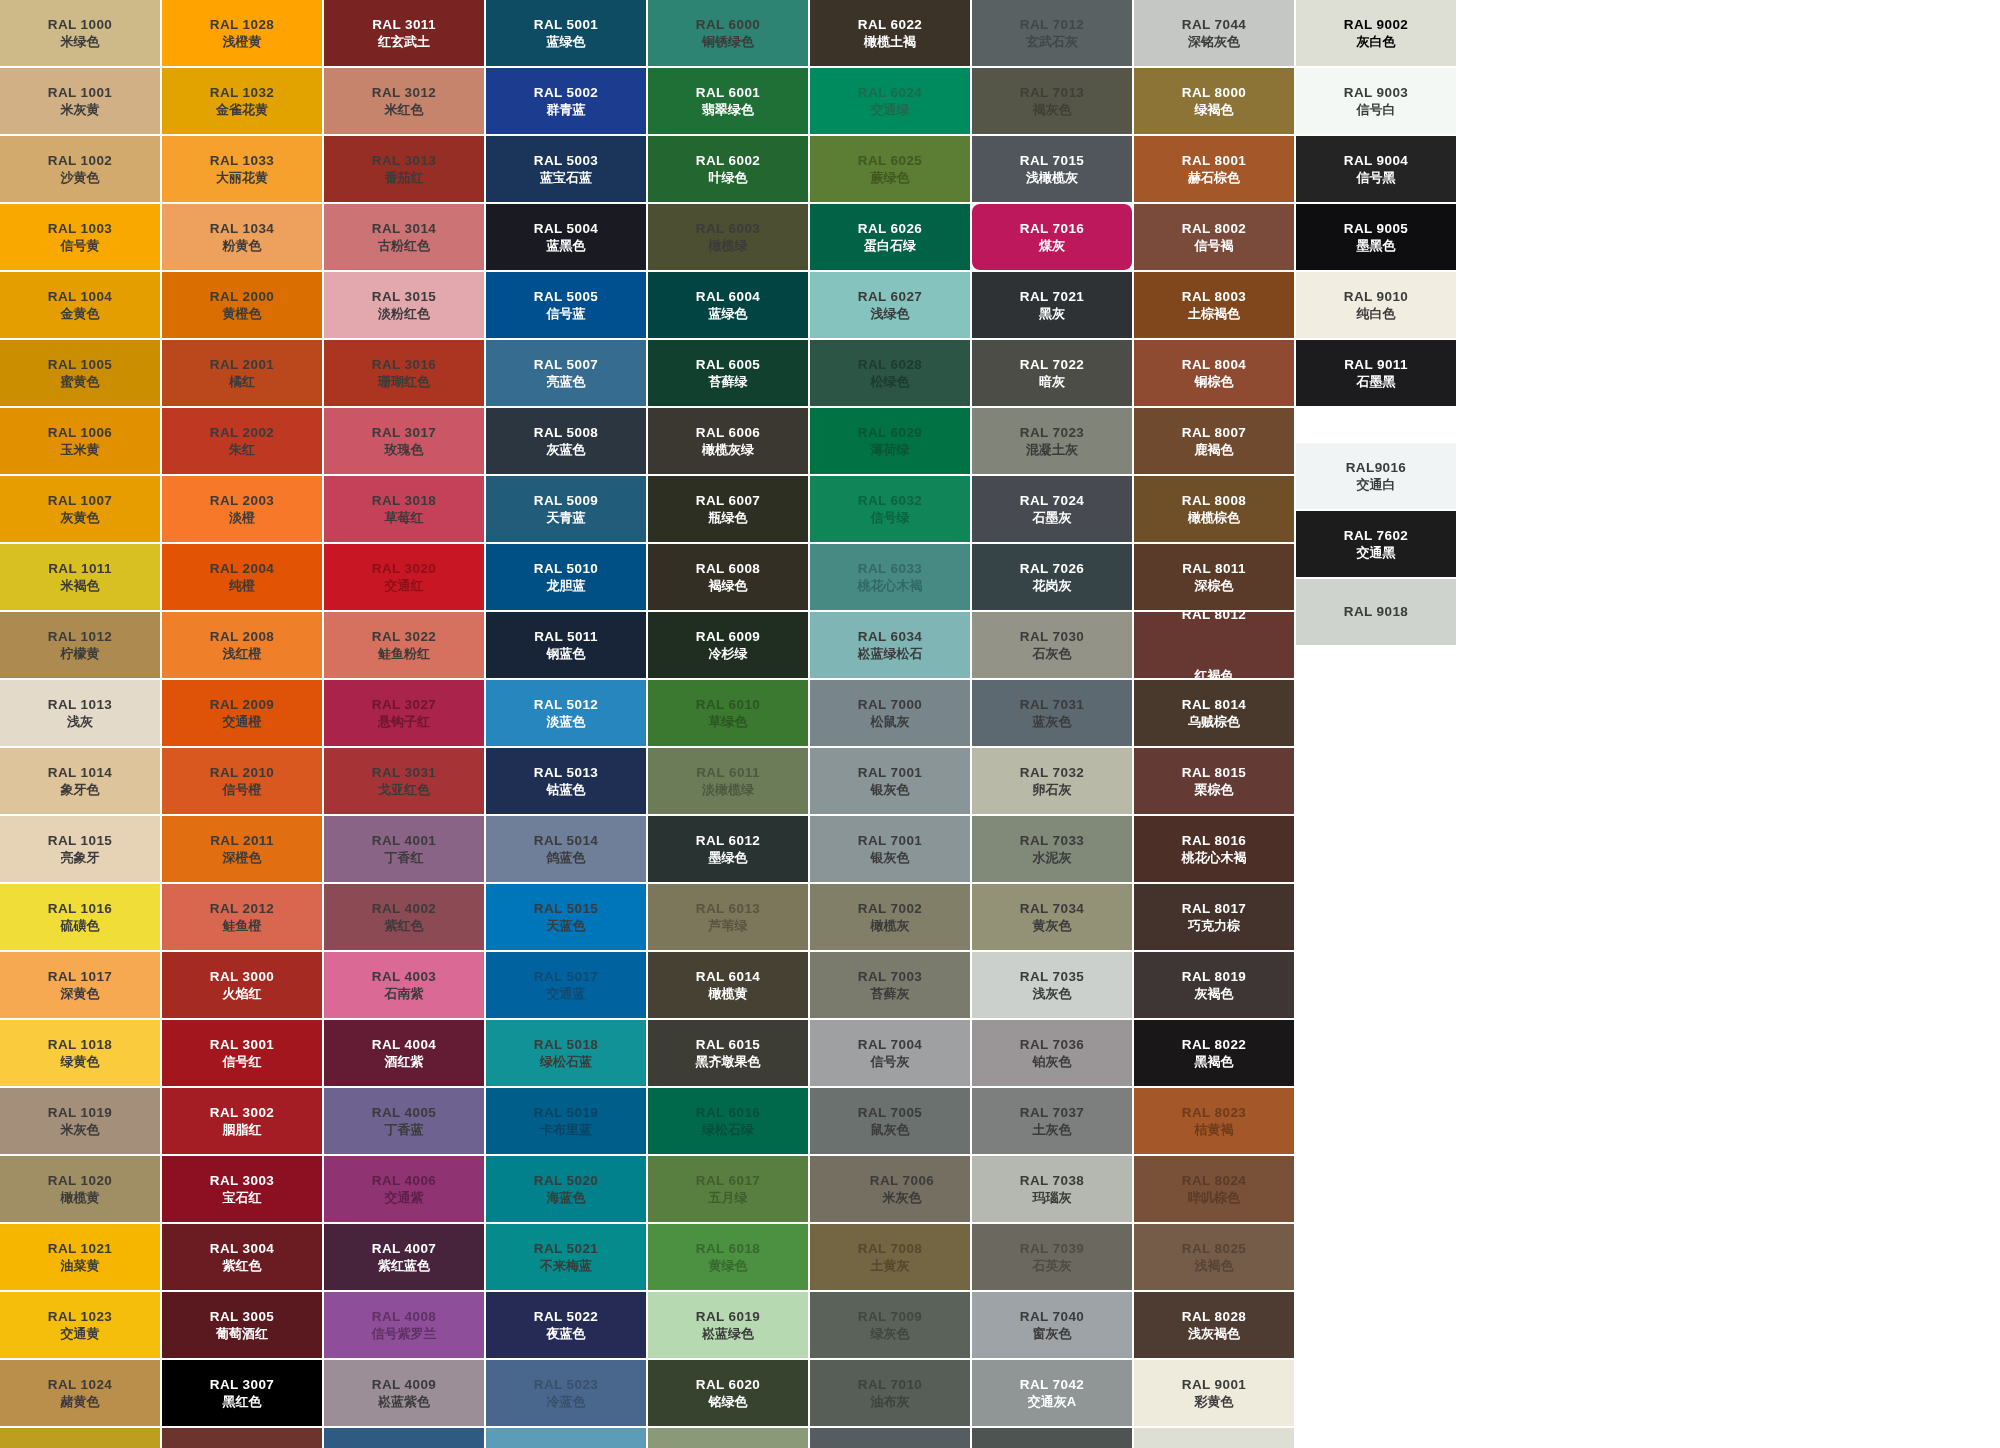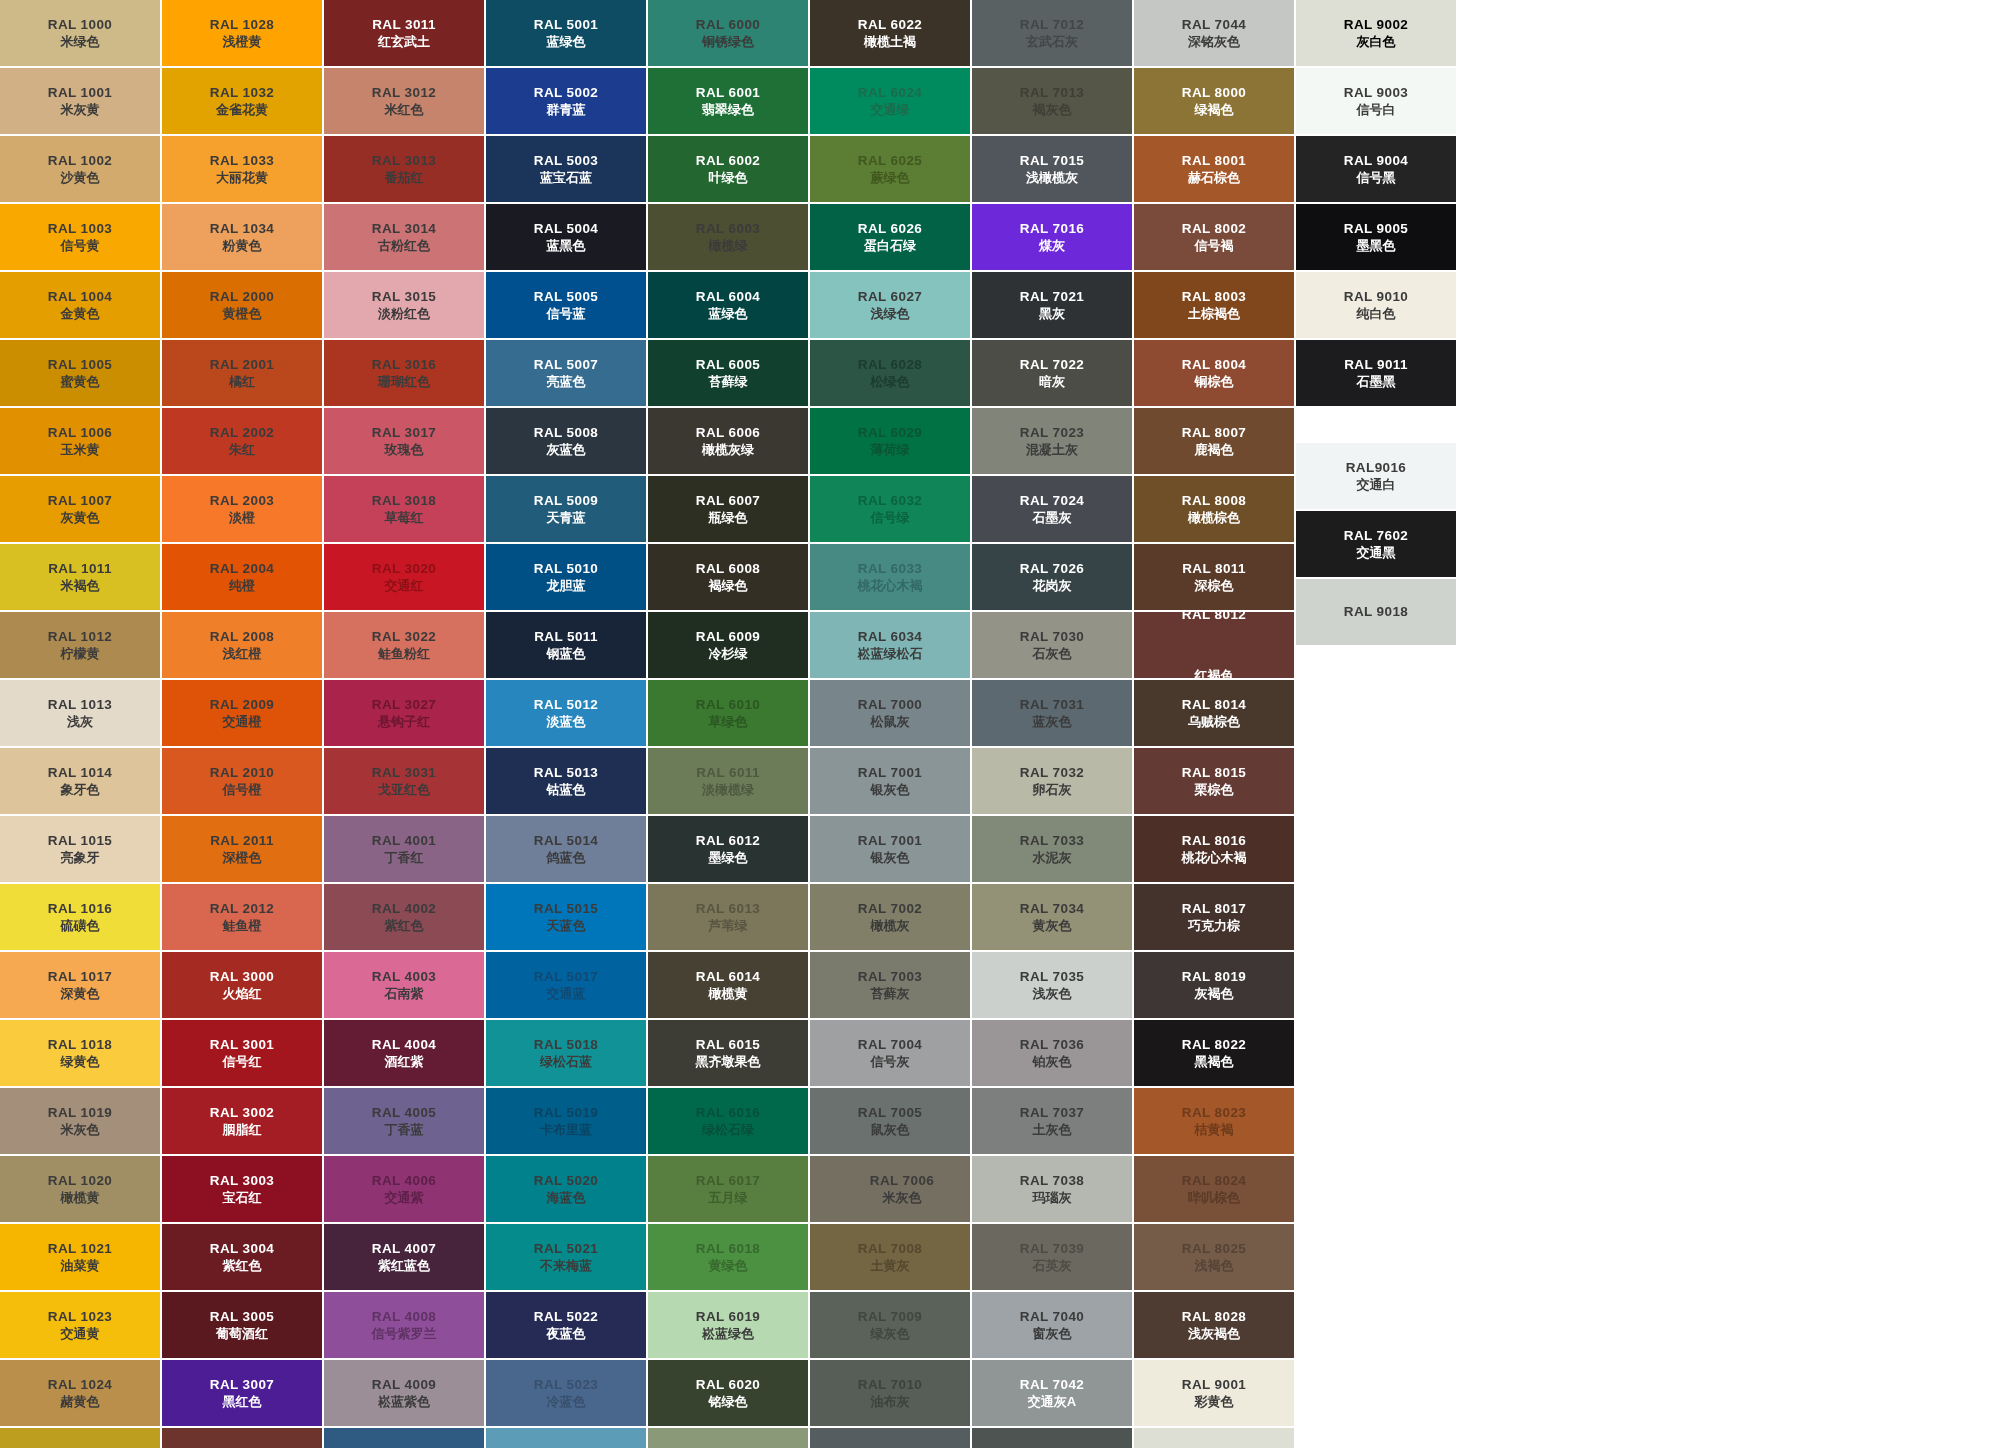--- a/index.html
+++ b/index.html
@@ -213,21 +213,21 @@
           <div class="name">宝石红</div>
         </div>
         <div class="swatch" style="background: rgb(107, 28, 35); color: rgb(255, 255, 255);">
           <div class="code">RAL 3004</div>
           <div class="name">紫红色</div>
         </div>
         <div class="swatch" style="background: rgb(89, 25, 31); color: rgb(255, 255, 255);">
           <div class="code">RAL 3005</div>
           <div class="name">葡萄酒红</div>
         </div>
-        <div class="swatch" style="background: #4c1d95; color: rgb(255, 255, 255);">
+        <div class="swatch" style="background: #000000; color: rgb(255, 255, 255);">
           <div class="code">RAL 3007</div>
           <div class="name">黑红色</div>
         </div>
         <div class="swatch" style="background: rgb(109, 52, 45); color: rgb(255, 255, 255);">
           <div class="code">RAL 3009</div>
         </div>
       </div>
       <div class="col">
         <div class="swatch" style="background: rgb(121, 36, 35); color: rgb(255, 255, 255);">
           <div class="code">RAL 3011</div>
@@ -590,21 +590,21 @@
           <div class="name">玄武石灰</div>
         </div>
         <div class="swatch" style="background: rgb(85, 85, 72); color: rgb(63, 63, 53);">
           <div class="code">RAL 7013</div>
           <div class="name">褐灰色</div>
         </div>
         <div class="swatch" style="background: rgb(81, 86, 92); color: rgb(255, 255, 255);">
           <div class="code">RAL 7015</div>
           <div class="name">浅橄榄灰</div>
         </div>
-        <div class="swatch" style="background: #6d28d9; color: rgb(255, 255, 255);">
+        <div class="swatch" style="background: #be185d; color: rgb(255, 255, 255); border-radius: 8px;">
           <div class="code">RAL 7016</div>
           <div class="name">煤灰</div>
         </div>
         <div class="swatch" style="background: rgb(46, 50, 52); color: rgb(255, 255, 255);">
           <div class="code">RAL 7021</div>
           <div class="name">黑灰</div>
         </div>
         <div class="swatch" style="background: rgb(75, 77, 70); color: rgb(255, 255, 255);">
           <div class="code">RAL 7022</div>
           <div class="name">暗灰</div>

